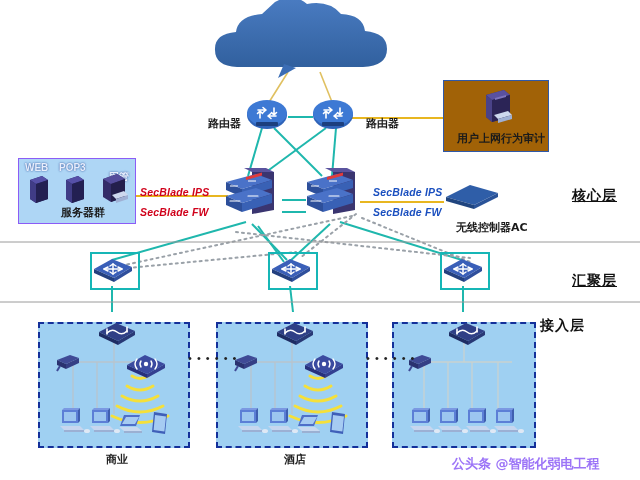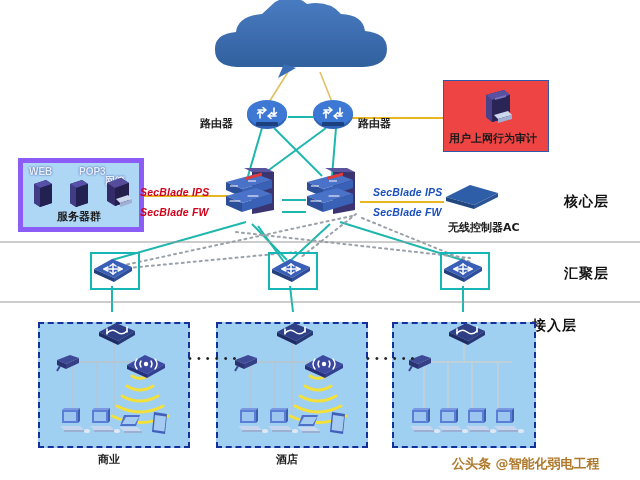--- a/index.html
+++ b/index.html
@@ -7,39 +7,39 @@
     width:640px;height:480px;position:relative;overflow:hidden;
     font-family:"Liberation Sans","DejaVu Sans",sans-serif;
     background:#ffffff;
   }
   #stage{position:absolute;left:0;top:0;width:640px;height:480px;}
   svg.layer{position:absolute;left:0;top:0;width:640px;height:480px;}
   .abs{position:absolute;}
 
   
   .lbl{position:absolute;color:#1b1b1b;font-size:11px;line-height:1.1;white-space:nowrap;}
-  .lbl-cn{font-family:"DejaVu Sans","Liberation Sans",sans-serif;font-weight:700;}
+  .lbl-cn{font-family:"DejaVu Sans","Liberation Sans",sans-serif;font-weight:700;margin-left:8px;}
   .layer-name{font-size:14px;font-weight:700;color:#111;letter-spacing:1px;}
   .sec-red{color:#d0021b;font-weight:700;font-size:10.5px;font-style:italic;letter-spacing:.2px;}
   .sec-blue{color:#1a4fbf;font-weight:700;font-size:10.5px;font-style:italic;letter-spacing:.2px;}
   .srv-tag{font-size:10px;font-weight:700;color:#e8eefc;text-shadow:0 0 2px #1c3e8f;}
   .blockcap{font-size:11px;color:#222;font-weight:700;}
   .cloudtext{
     position:absolute;font-size:19px;font-weight:700;color:#e8eefc;
     letter-spacing:.5px;text-shadow:1px 1px 0 #28528f;
   }
   .wm{
-    position:absolute;font-size:13px;font-weight:700;color:#a16207;opacity:.85;
+    position:absolute;font-size:13px;font-weight:700;color:#8b5cf6;opacity:.85;
     font-family:"DejaVu Sans","Liberation Sans",sans-serif;white-space:nowrap;
   }
   .panel-srv{
-    position:absolute;background:#aed6f5;border:5px solid #8b5cf6;
+    position:absolute;background:#aed6f5;border:1px solid #8b5cf6;
   }
   .panel-audit{
-    position:absolute;background:#ef4444;border:1px solid #2f58a8;
+    position:absolute;background:#a16207;border:1px solid #2f58a8;
   }
   .accessblock{
     position:absolute;background:#9fd0f2;border:2px dashed #14309a;
   }
   .aggbox{position:absolute;border:2px solid #16b6b6;}
 </style>
 </head>
 <body>
 
 <div id="stage">
@@ -138,21 +138,21 @@
         <polygon points="18,28 32,24 36,28 22,32" fill="#cdd8ee"></polygon>
         <polygon points="22,32 36,28 36,32 22,36" fill="#9fb0d4"></polygon>
         <rect x="19" y="16" width="11" height="2" fill="#7d74bd" transform="skewY(-15)"></rect>
       </svg>
     </div>
     <div class="lbl lbl-cn" style="left:5px;top:52px;font-size:11px;">用户上网行为审计</div>
   </div>
 
   <div class="panel-srv" style="left:18px;top:158px;width:116px;height:64px;">
     <div class="srv-tag abs" style="left:6px;top:3px;">WEB</div>
-    <div class="srv-tag abs" style="left:56px;top:3px;">POP3</div>
+    <div class="srv-tag abs" style="left:40px;top:3px;">POP3</div>
     <div class="srv-tag abs lbl-cn" style="left:82px;top:11px;">网管</div>
 
     <div class="abs" style="left:6px;top:14px;">
       <svg width="28" height="34" viewBox="0 0 28 34">
         <polygon points="5,7 17,3 23,7 23,26 11,30 5,26" fill="#2c2a66"></polygon>
         <polygon points="5,7 17,3 23,7 11,11" fill="#5650a8"></polygon>
         <polygon points="11,11 23,7 23,26 11,30" fill="#232052"></polygon>
         <polygon points="5,7 11,11 11,30 5,26" fill="#403c86"></polygon>
       </svg>
     </div>
@@ -230,22 +230,22 @@
 
   <div class="abs" style="left:444px;top:183px;width:56px;height:28px;">
     <svg width="56" height="28" viewBox="0 0 56 28">
       <polygon points="2,14 26,2 54,10 30,22" fill="#2f5ea8"></polygon>
       <polygon points="2,14 30,22 30,26 2,18" fill="#20457f"></polygon>
       <polygon points="30,22 54,10 54,14 30,26" fill="#2a5398"></polygon>
     </svg>
   </div>
   <div class="lbl lbl-cn" style="left:448px;top:222px;font-size:11px;">无线控制器AC</div>
 
-  <div class="layer-name abs lbl-cn" style="left:564px;top:193px;">核心层</div>
-  <div class="layer-name abs lbl-cn" style="left:564px;top:265px;">汇聚层</div>
+  <div class="layer-name abs lbl-cn" style="left:564px;top:187px;text-decoration:underline;">核心层</div>
+  <div class="layer-name abs lbl-cn" style="left:564px;top:272px;text-decoration:underline;">汇聚层</div>
   <div class="layer-name abs lbl-cn" style="left:532px;top:317px;">接入层</div>
 
   <div class="aggbox" style="left:90px;top:252px;width:46px;height:34px;">
     <svg width="42" height="30" viewBox="0 0 42 30">
       <polygon points="2,15 20,5 40,13 22,24" fill="#3a5fb8"></polygon>
       <polygon points="2,15 22,24 22,28 2,19" fill="#24407f"></polygon>
       <polygon points="22,24 40,13 40,17 22,28" fill="#2f4f9c"></polygon>
       <g stroke="#fff" stroke-width="1.5" fill="none" stroke-linecap="round">
         <path d="M12 15 h18 M21 10 v10"></path>
         <path d="M12 15 l4 -2 M12 15 l4 2 M30 15 l-4 -2 M30 15 l-4 2"></path>

